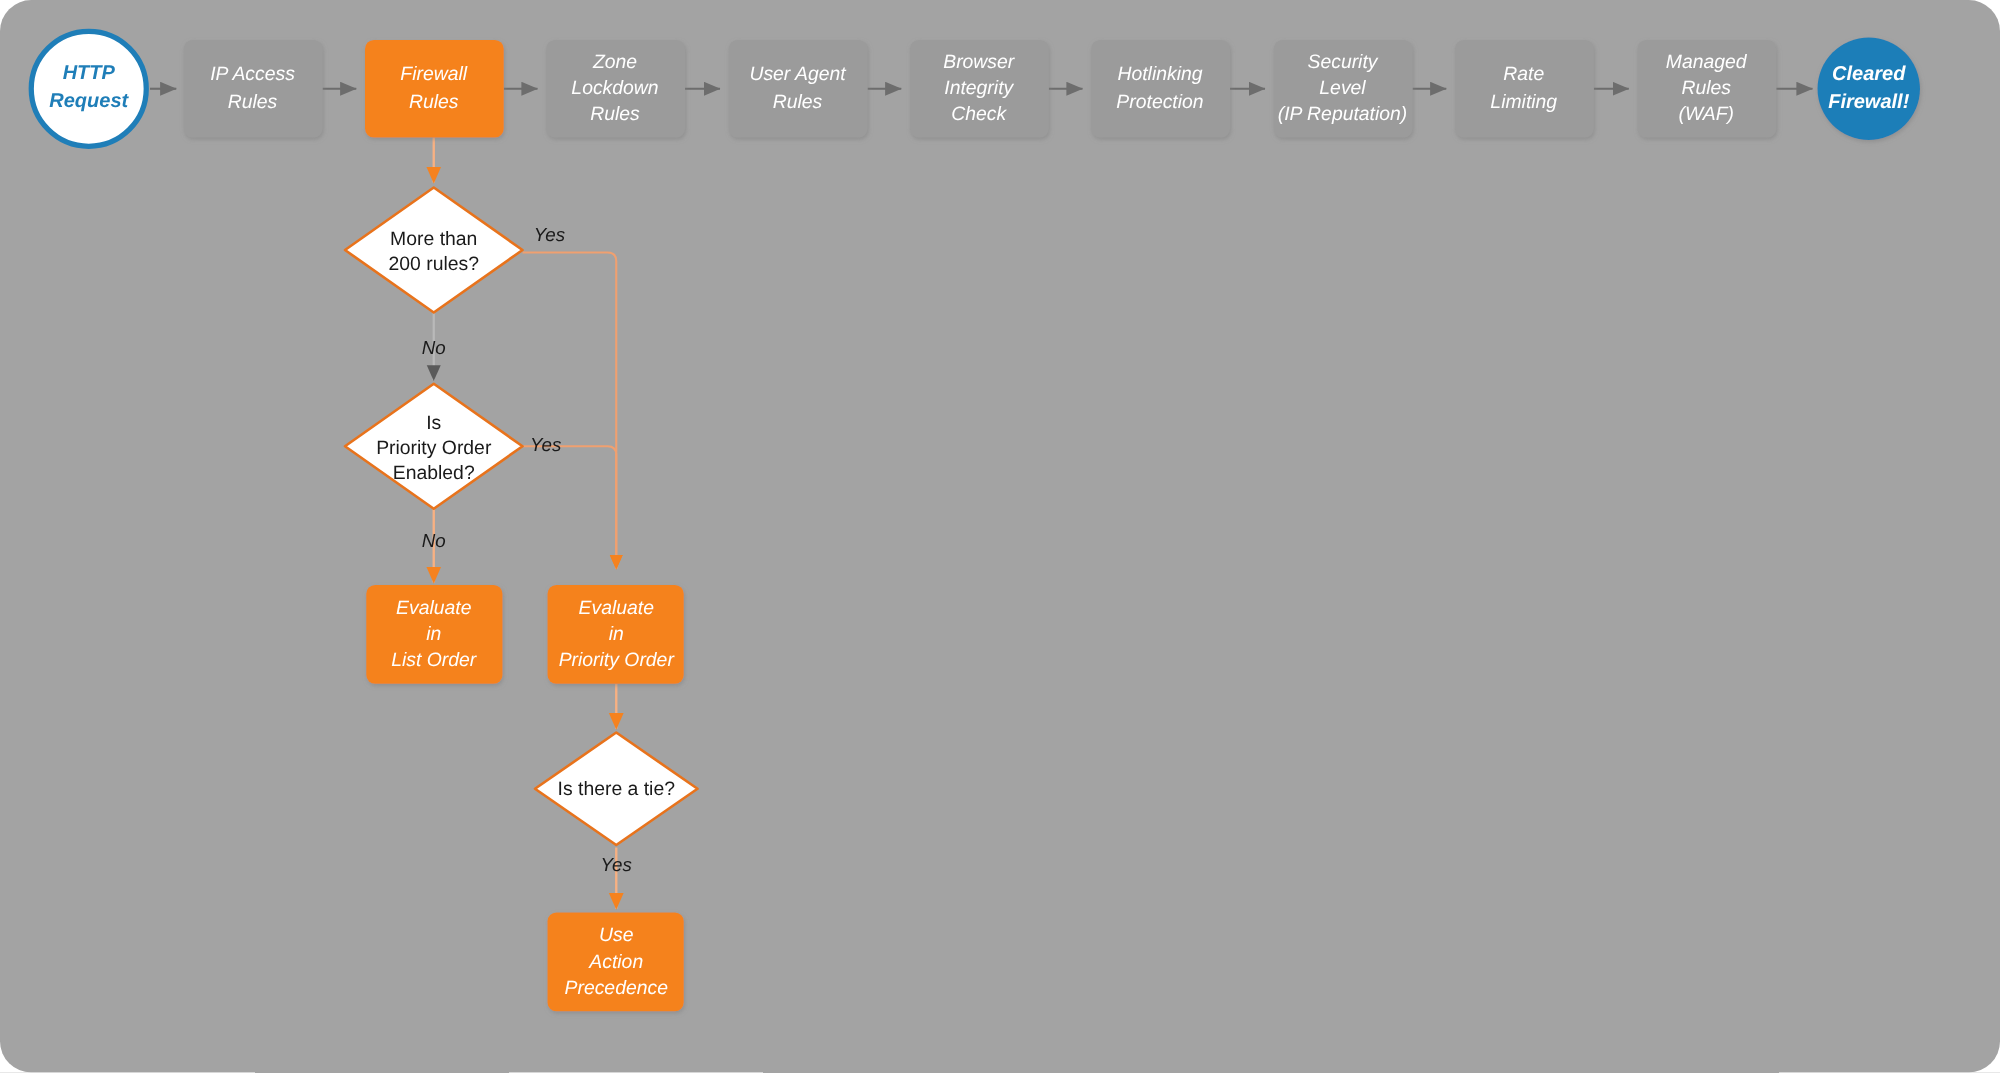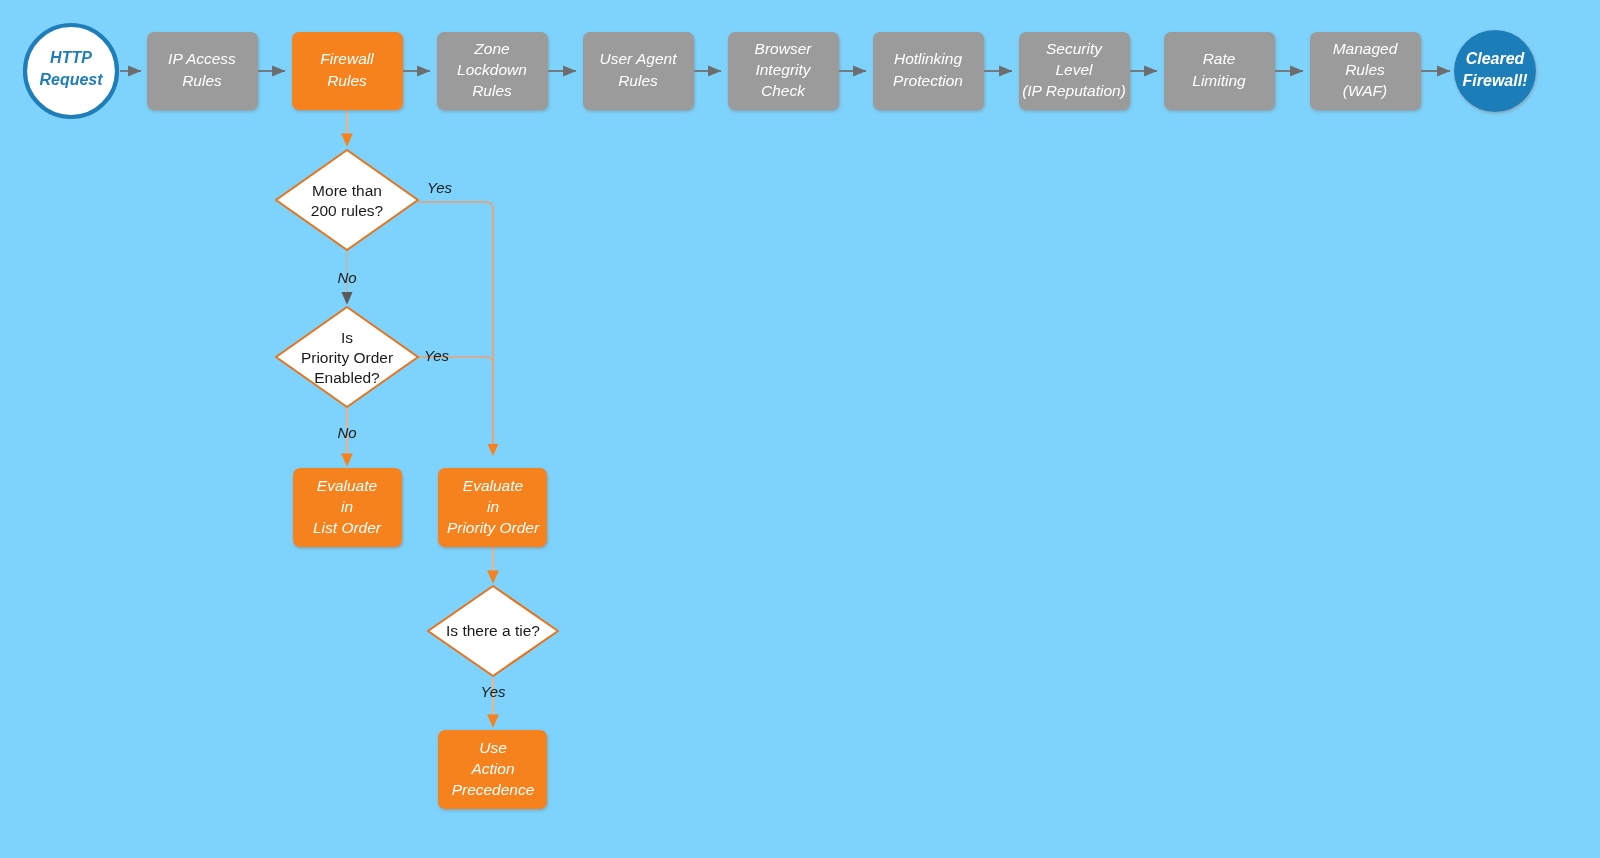--- a/index.html
+++ b/index.html
@@ -11,21 +11,22 @@
   body {
     width: 1600px;
     height: 858px;
     overflow: hidden;
     font-family: "Liberation Sans", sans-serif;
   }
   #flowchart-root {
     position: relative;
     width: 1600px;
     height: 858px;
-    background: #7dd3fc;
+    background: #a3a3a3;
+    border-radius: 25px;
   }
   svg#flow-svg {
     position: absolute;
     left: 0;
     top: 0;
     width: 1600px;
     height: 858px;
     display: block;
   }
   

